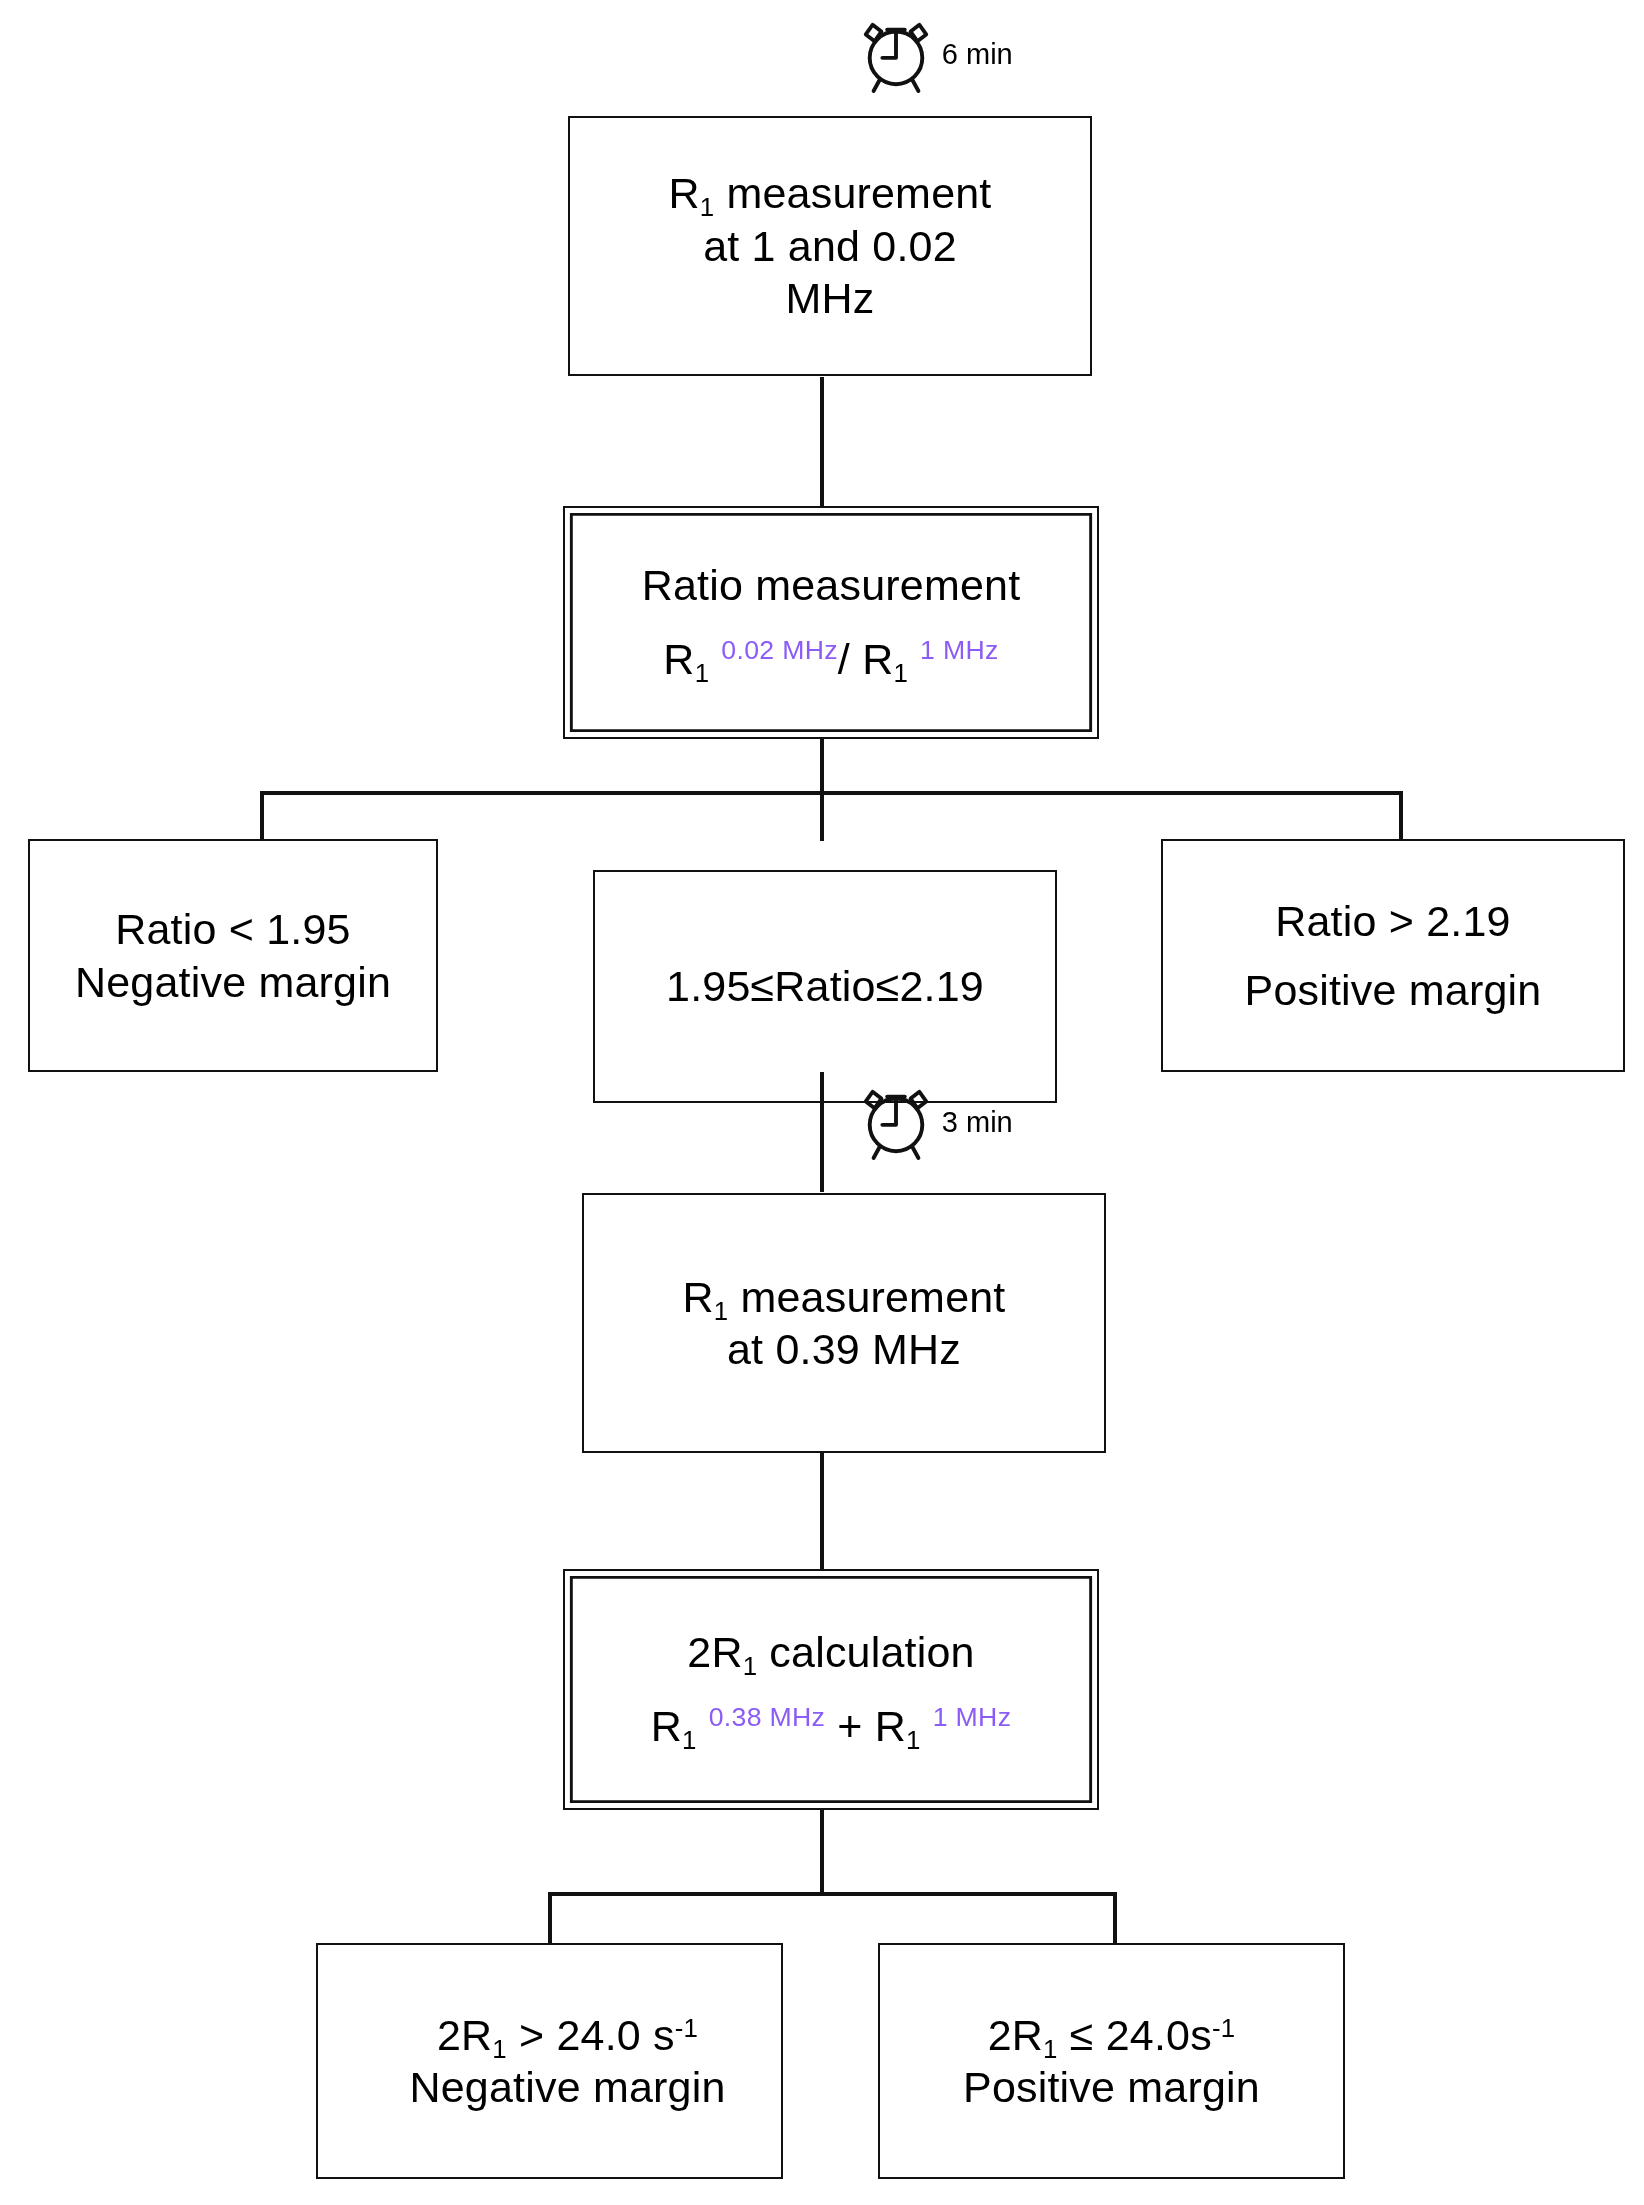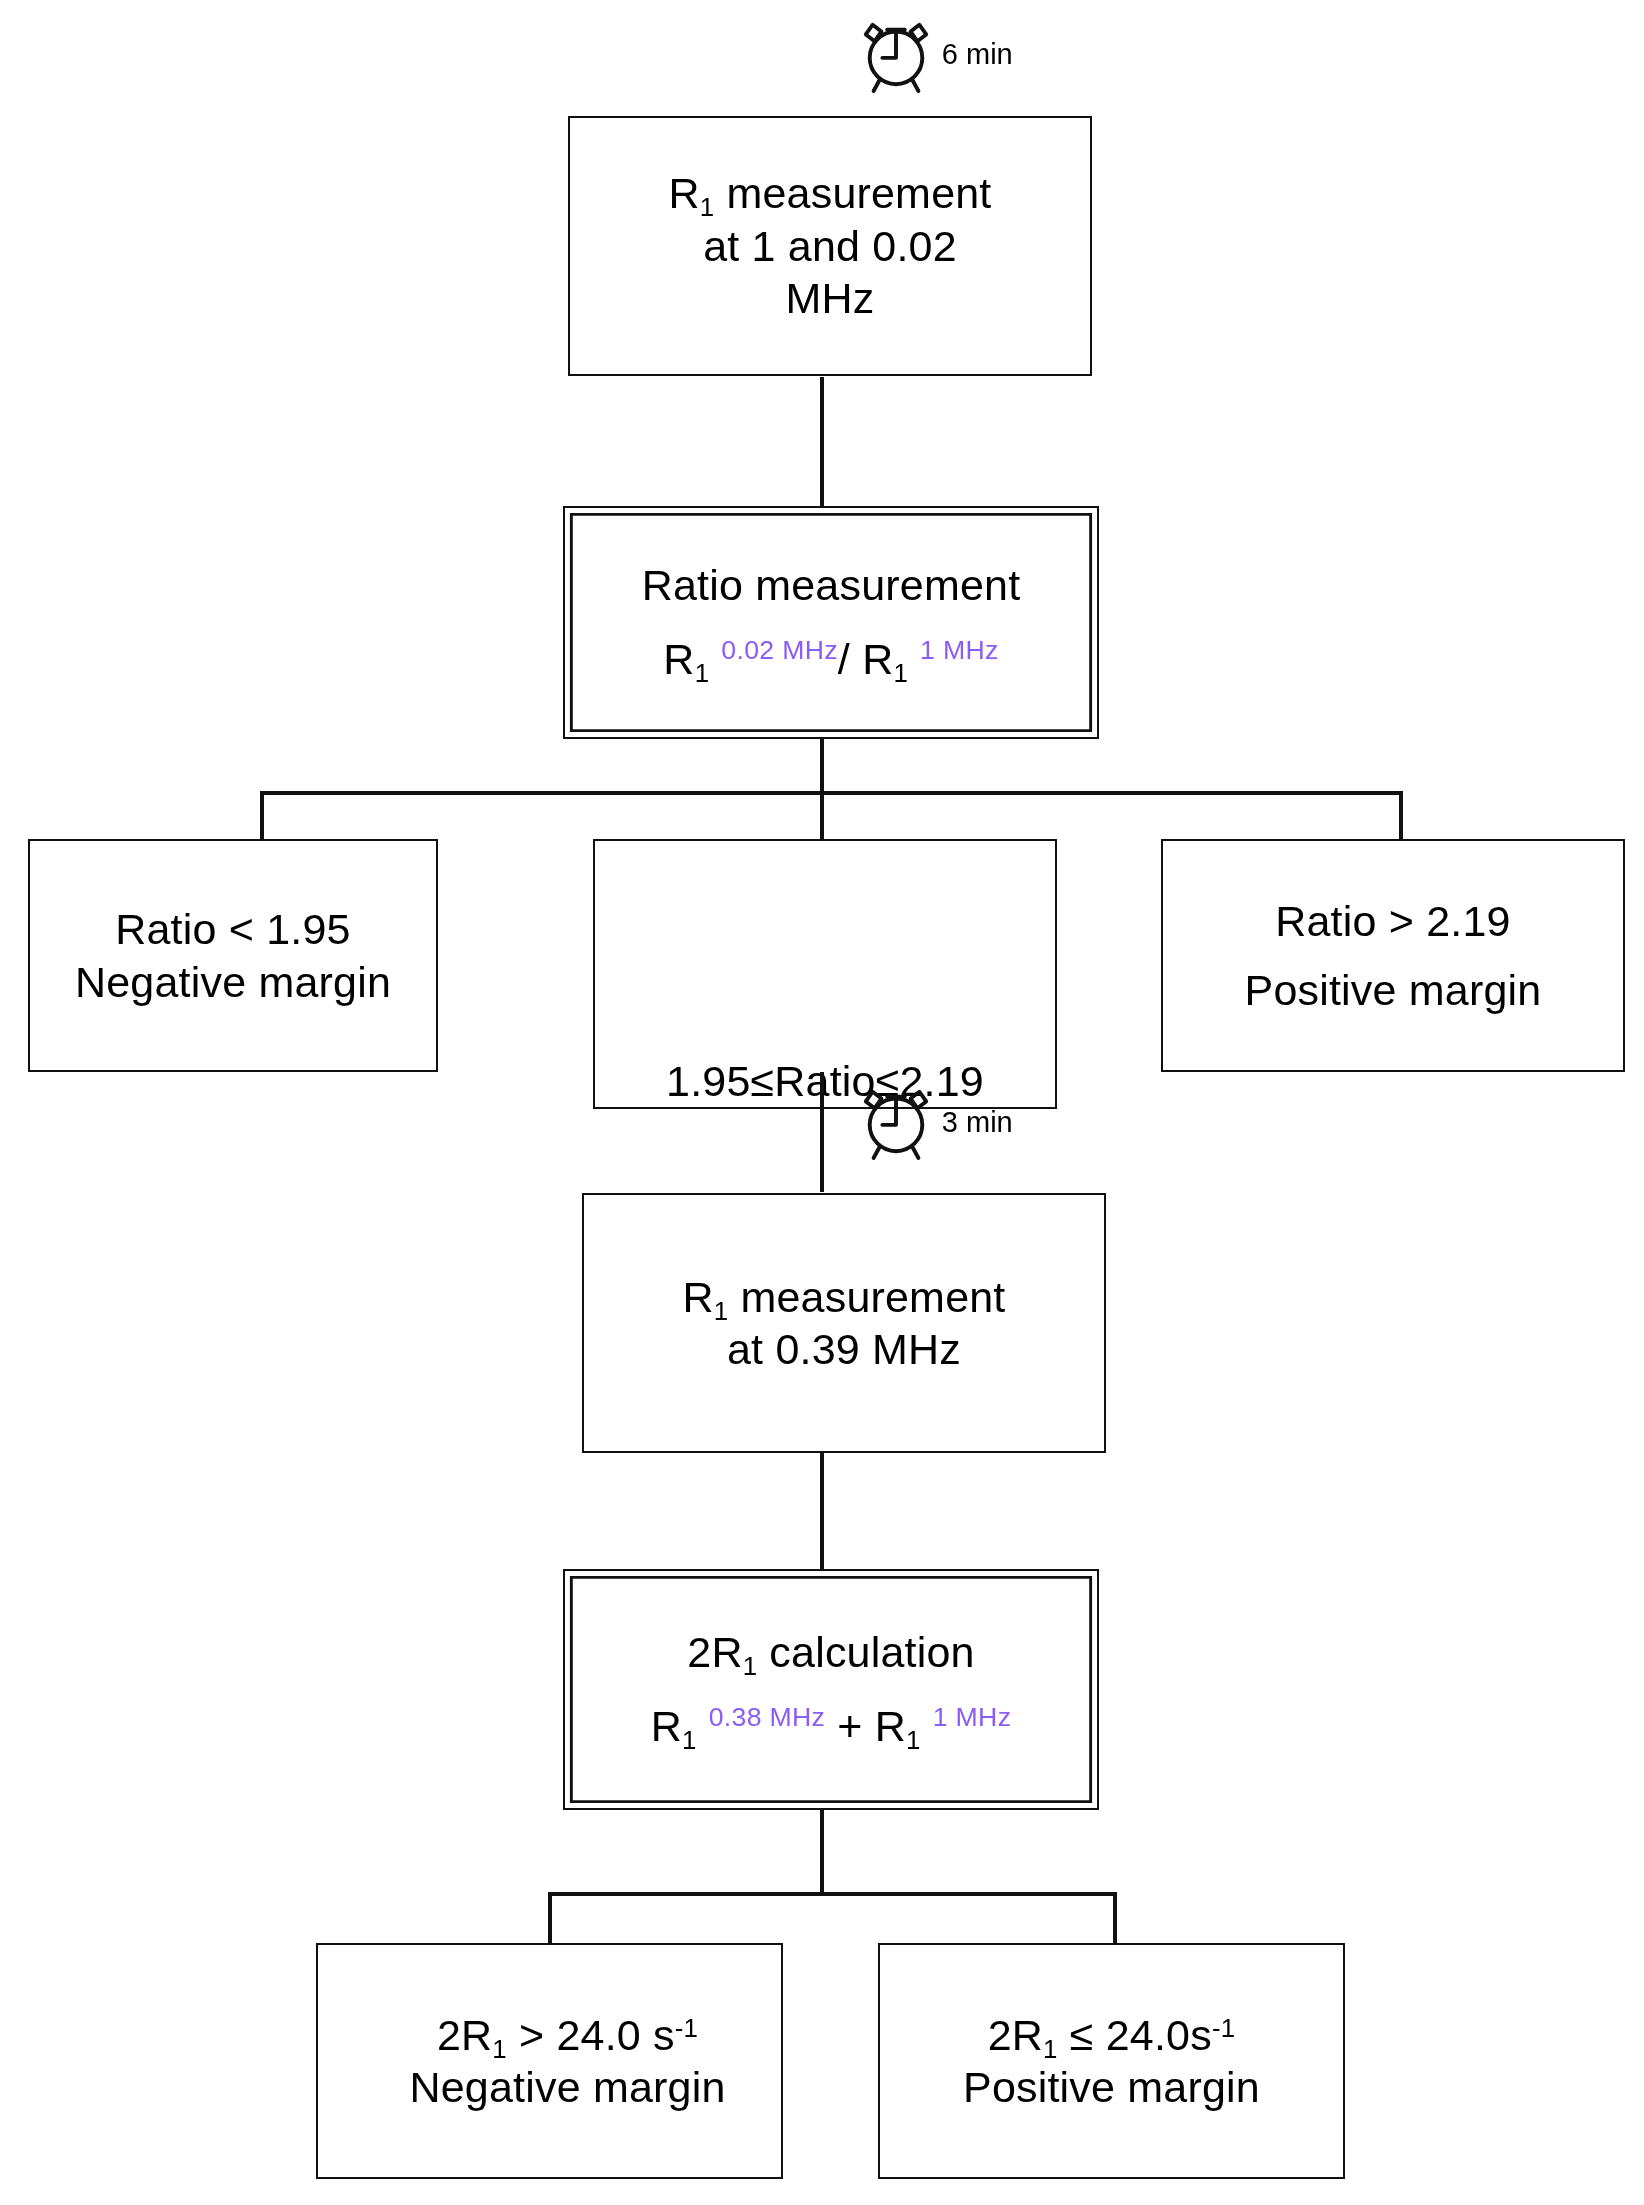--- a/index.html
+++ b/index.html
@@ -126,21 +126,21 @@
   <div class="vline" style="left:820px; top:738px; height:103px;"></div>
   <div class="hline" style="left:260px; top:791px; width:1143px;"></div>
   <div class="vline" style="left:260px; top:791px; height:50px;"></div>
   <div class="vline" style="left:1399px; top:791px; height:50px;"></div>
 
   <div class="box" style="left:28px; top:839px; width:410px; height:233px;">
     <span class="line">Ratio &lt; 1.95</span>
     <span class="line">Negative margin</span>
   </div>
 
-  <div class="box" style="left:593px; top:839px; width:464px; height:270px;justify-content:flex-end;">
+  <div class="box" style="left:593px; top:870px; width:464px; height:233px;">
     <span class="line">1.95≤Ratio≤2.19</span>
   </div>
 
   <div class="box" style="left:1161px; top:839px; width:464px; height:233px;gap:16px;">
     <span class="line">Ratio &gt; 2.19</span>
     <span class="line">Positive margin</span>
   </div>
 
   <div class="vline" style="left:820px; top:1072px; height:120px;"></div>
 

